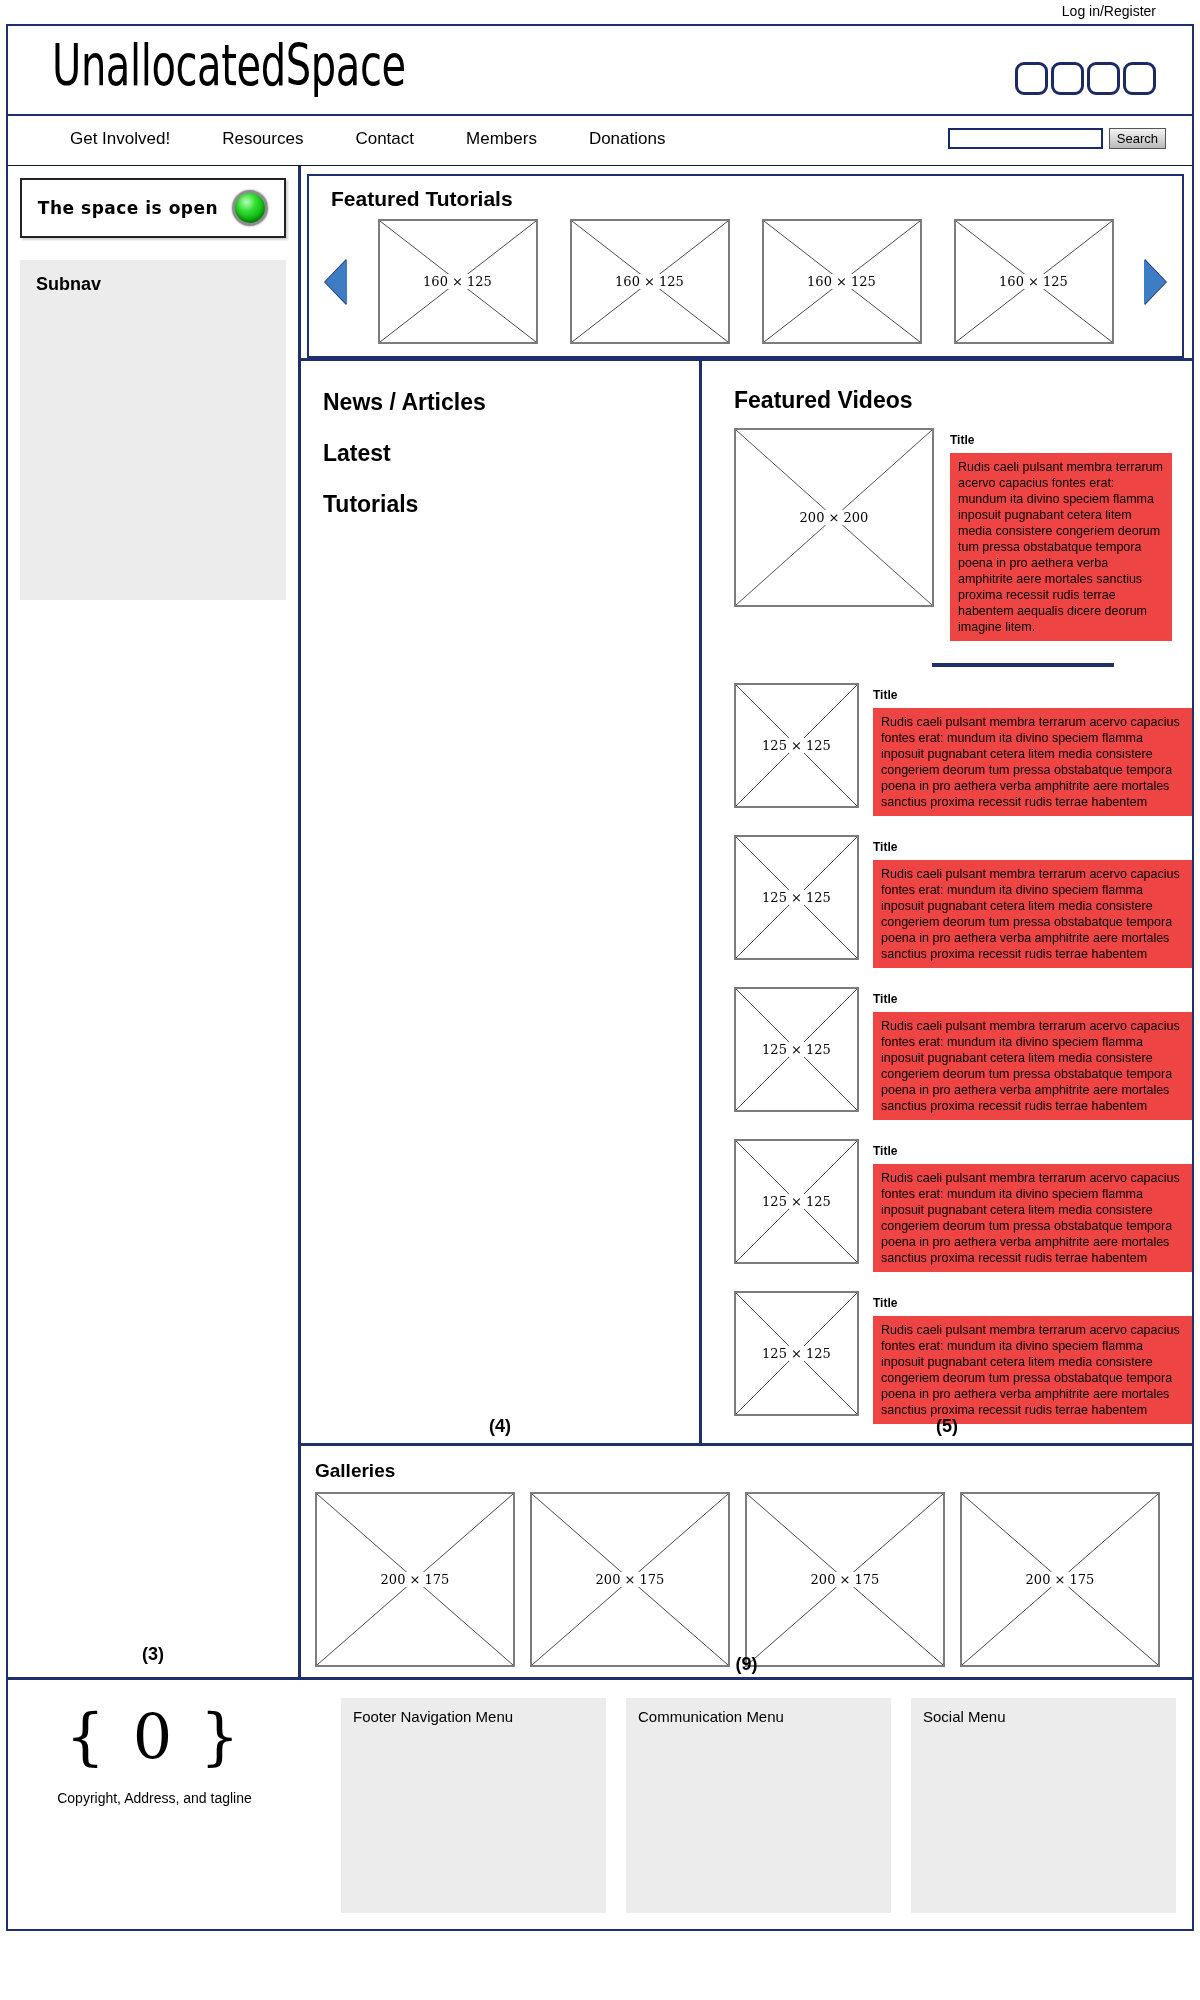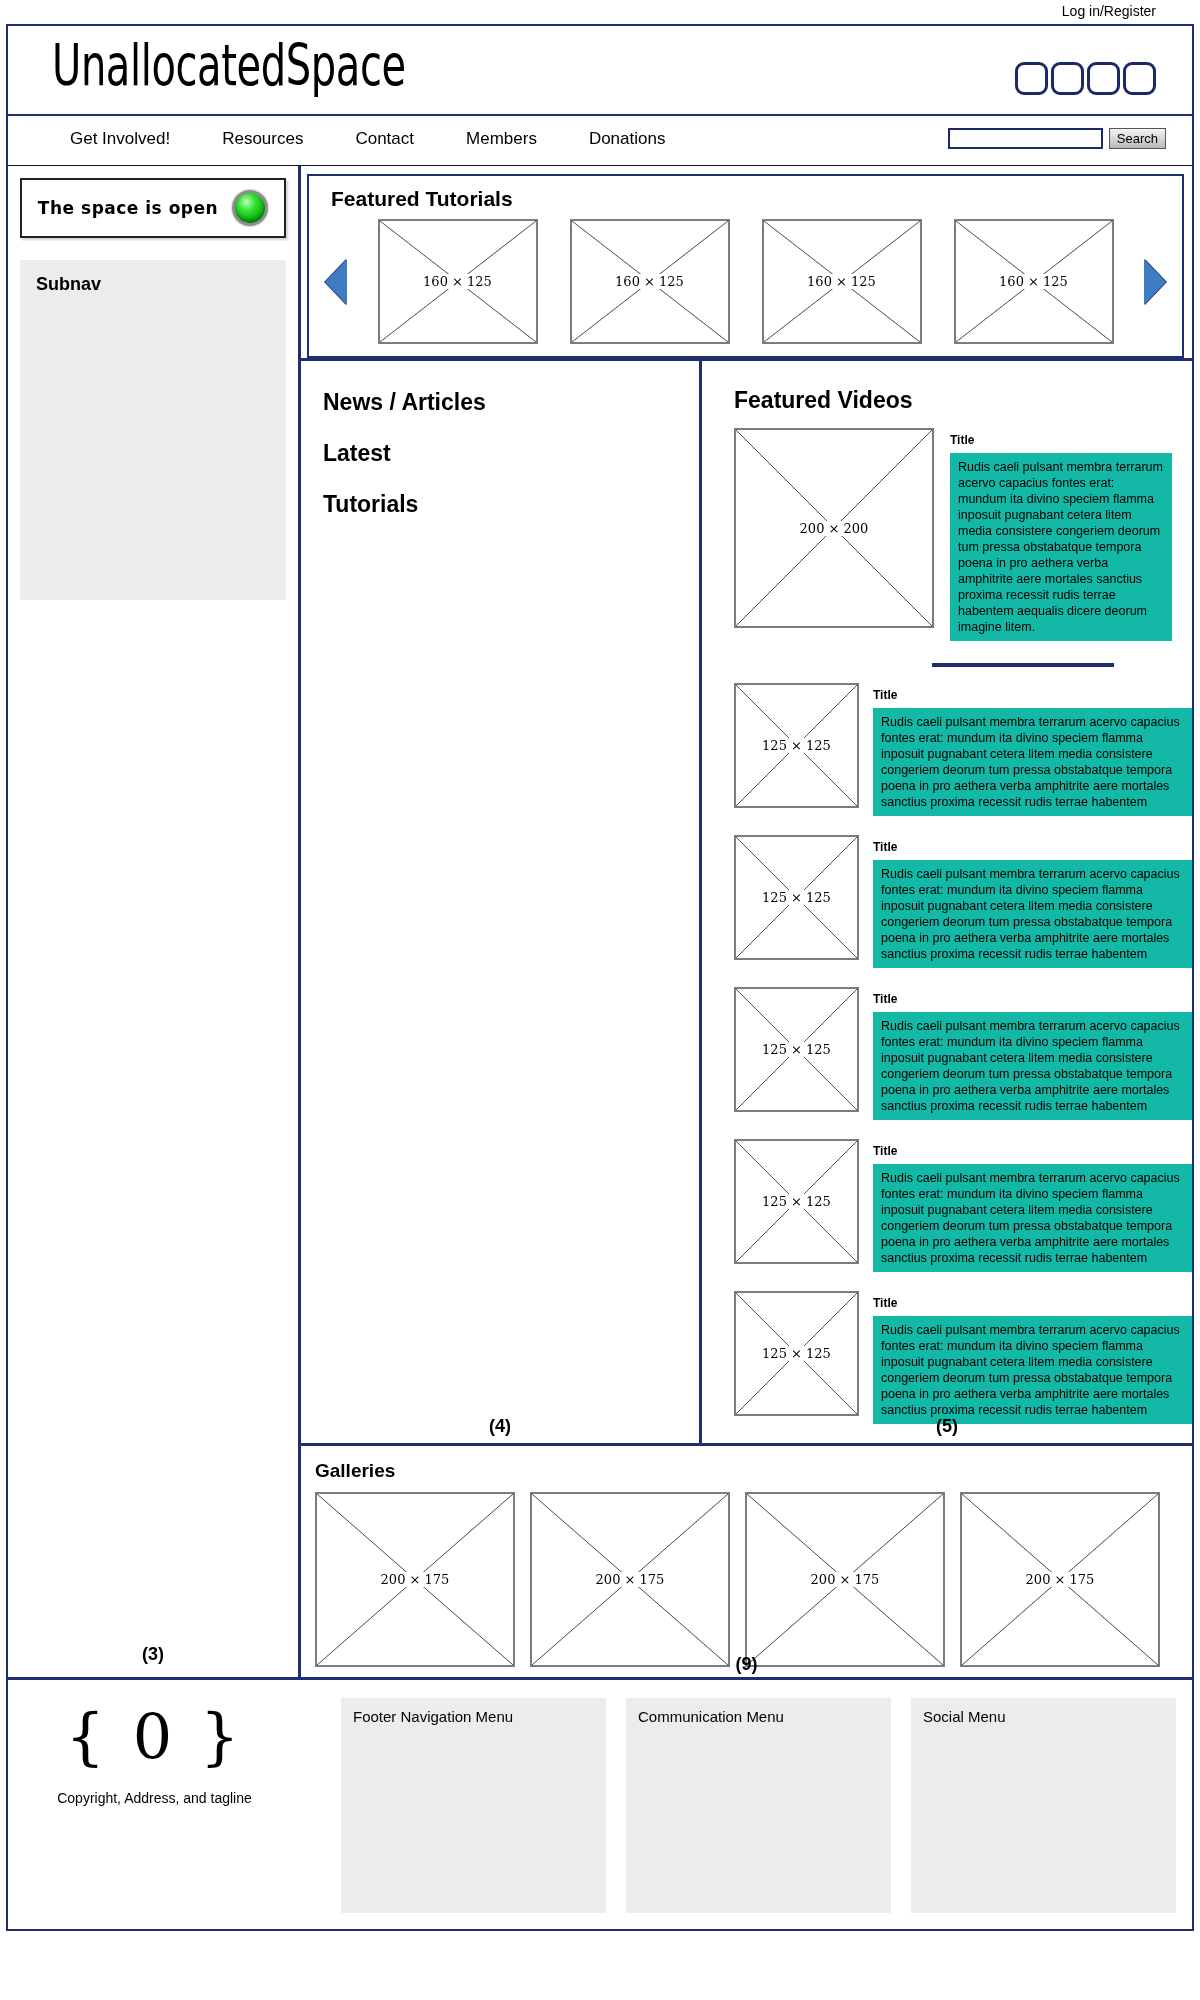--- a/index.html
+++ b/index.html
@@ -319,21 +319,21 @@
     display: flex;
     gap: 16px;
     margin-left: 22px;
   }
   .vid-title {
     font-size: 12px;
     font-weight: bold;
     margin: 5px 0 6px 0;
   }
   .vid-desc {
-    background: #14b8a6;
+    background: #ef4444;
     font-size: 12.5px;
     line-height: 16px;
     padding: 6px 8px;
     box-sizing: border-box;
   }
   .feat-video .vid-desc {
     width: 222px;
   }
   .divider {
     height: 4px;
@@ -515,21 +515,21 @@
           <div class="news-h">News / Articles</div>
           <div class="news-h sub">Latest</div>
           <div class="news-h sub">Tutorials</div>
           <div class="label-4">(4)</div>
         </div>
 
         <div class="videos-col">
           <div class="videos-title">Featured Videos</div>
 
           <div class="feat-video">
-            <div class="ph" style="width:200px;height:200px;flex:0 0 200px;">
+            <div class="ph" style="width:200px;height:179px;flex:0 0 200px;">
               <svg viewBox="0 0 200 200" preserveAspectRatio="none">
                   <line x1="0" y1="0" x2="200" y2="200" stroke="#444" stroke-width="1"></line>
                   <line x1="200" y1="0" x2="0" y2="200" stroke="#444" stroke-width="1"></line>
                 </svg>
               <span class="ph-label">200 × 200</span>
             </div>
             <div>
               <div class="vid-title">Title</div>
               <div class="vid-desc">Rudis caeli pulsant membra terrarum acervo capacius fontes erat: mundum ita divino speciem flamma inposuit pugnabant cetera litem media consistere congeriem deorum tum pressa obstabatque tempora poena in pro aethera verba amphitrite aere mortales sanctius proxima recessit rudis terrae habentem aequalis dicere deorum imagine litem.</div>
             </div>

